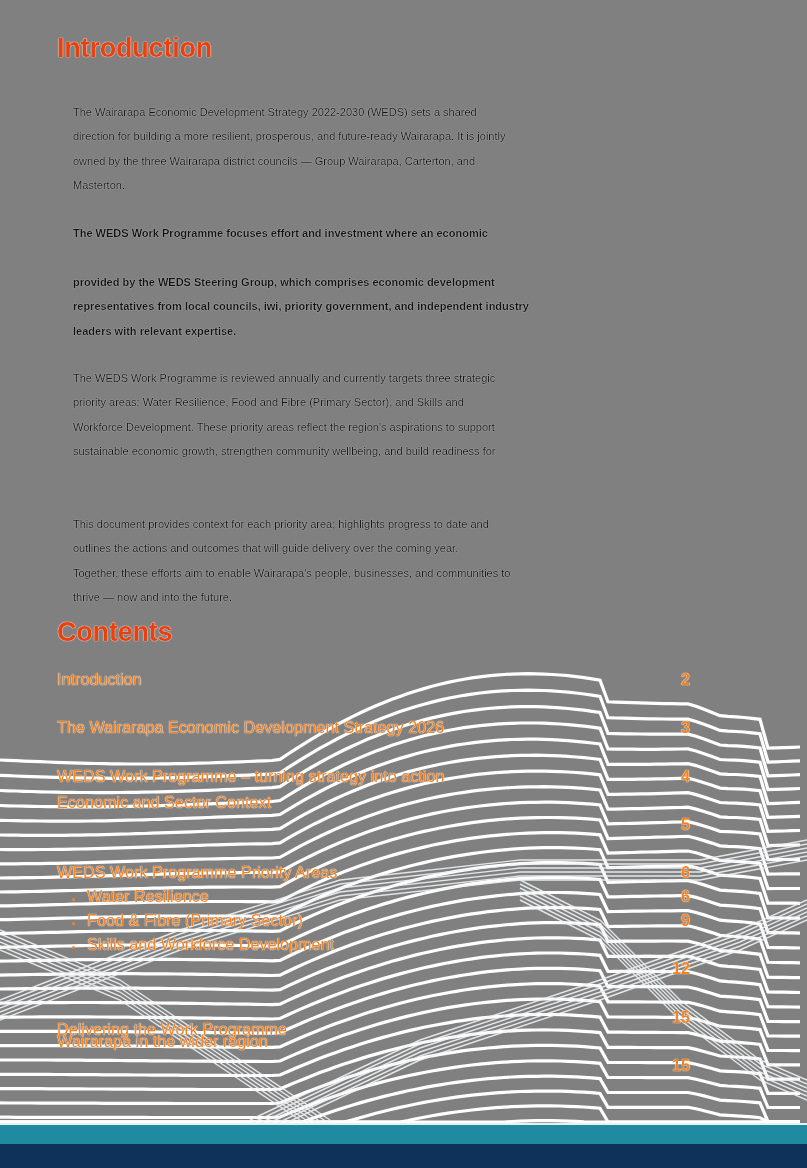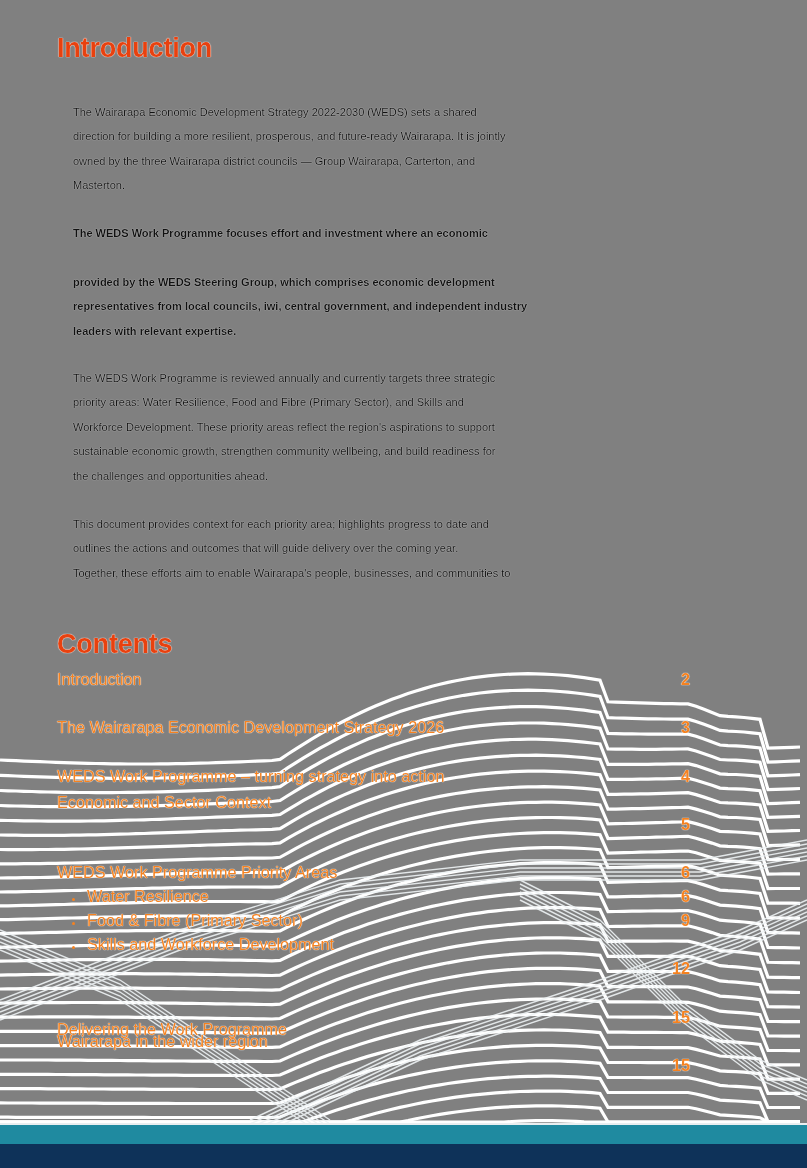--- a/index.html
+++ b/index.html
@@ -10,21 +10,21 @@
   }
   .waves { position: absolute; left: 0; top: 0; width: 807px; height: 1168px; z-index: 0; }
   .content { position: absolute; left: 0; top: 0; width: 734px; height: 1168px; z-index: 1; }
   .heading {
     position: absolute; left: 57px; margin: 0;
     font-size: 27px; font-weight: bold; color: #e8410f;
     text-shadow: 0 0 1px #fff, 0 0 1px #fff;
     letter-spacing: -0.2px;
   }
   .intro-title { top: 33px; }
-  .contents-title { top: 617px; margin-top: 12px; }
+  .contents-title { top: 617px; }
   .para {
     position: absolute; left: 57px; width: 712px; margin: 16px;
     font-size: 11px; line-height: 24.4px; color: #111;
     text-shadow: 0 0 1px #fff;
   }
   .p1 { top: 84px; }
   .p2 { top: 205px; font-weight: bold; }
   .p3 { top: 350px; }
   .p4 { top: 496px; }
   .toc-label, .toc-page {
@@ -112,34 +112,34 @@
   <p class="para p1">
     <span>The Wairarapa Economic Development Strategy 2022-2030 (WEDS) sets a shared</span><br>
     <span>direction for building a more resilient, prosperous, and future-ready Wairarapa. It is jointly</span><br>
     <span>owned by the three Wairarapa district councils — Group Wairarapa, Carterton, and</span><br>
     <span>Masterton.</span>
   </p>
   <p class="para p2">
     <span>The WEDS Work Programme focuses effort and investment where an economic</span><br>
     <br>
     <span>provided by the WEDS Steering Group, which comprises economic development</span><br>
-    <span>representatives from local councils, iwi, central government, and independent industry</span><br>
+    <span>representatives from local councils, iwi, priority government, and independent industry</span><br>
     <span>leaders with relevant expertise.</span>
   </p>
   <p class="para p3">
     <span>The WEDS Work Programme is reviewed annually and currently targets three strategic</span><br>
     <span>priority areas: Water Resilience, Food and Fibre (Primary Sector), and Skills and</span><br>
     <span>Workforce Development. These priority areas reflect the region's aspirations to support</span><br>
     <span>sustainable economic growth, strengthen community wellbeing, and build readiness for</span><br>
-    <span>the challenges and opportunities ahead.</span>
   </p>
   <p class="para p4">
     <span>This document provides context for each priority area; highlights progress to date and</span><br>
     <span>outlines the actions and outcomes that will guide delivery over the coming year.</span><br>
     <span>Together, these efforts aim to enable Wairarapa's people, businesses, and communities to</span><br>
+    <span>thrive — now and into the future.</span>
   </p>
 
   <h2 class="heading contents-title">Contents</h2>
 
   <div>
     <span class="toc-label" style="top:670px">Introduction</span>
     <span class="toc-page" style="top:670px">2</span>
 
     <span class="toc-label" style="top:718px">The Wairarapa Economic Development Strategy 2026</span>
     <span class="toc-page" style="top:718px">3</span>

